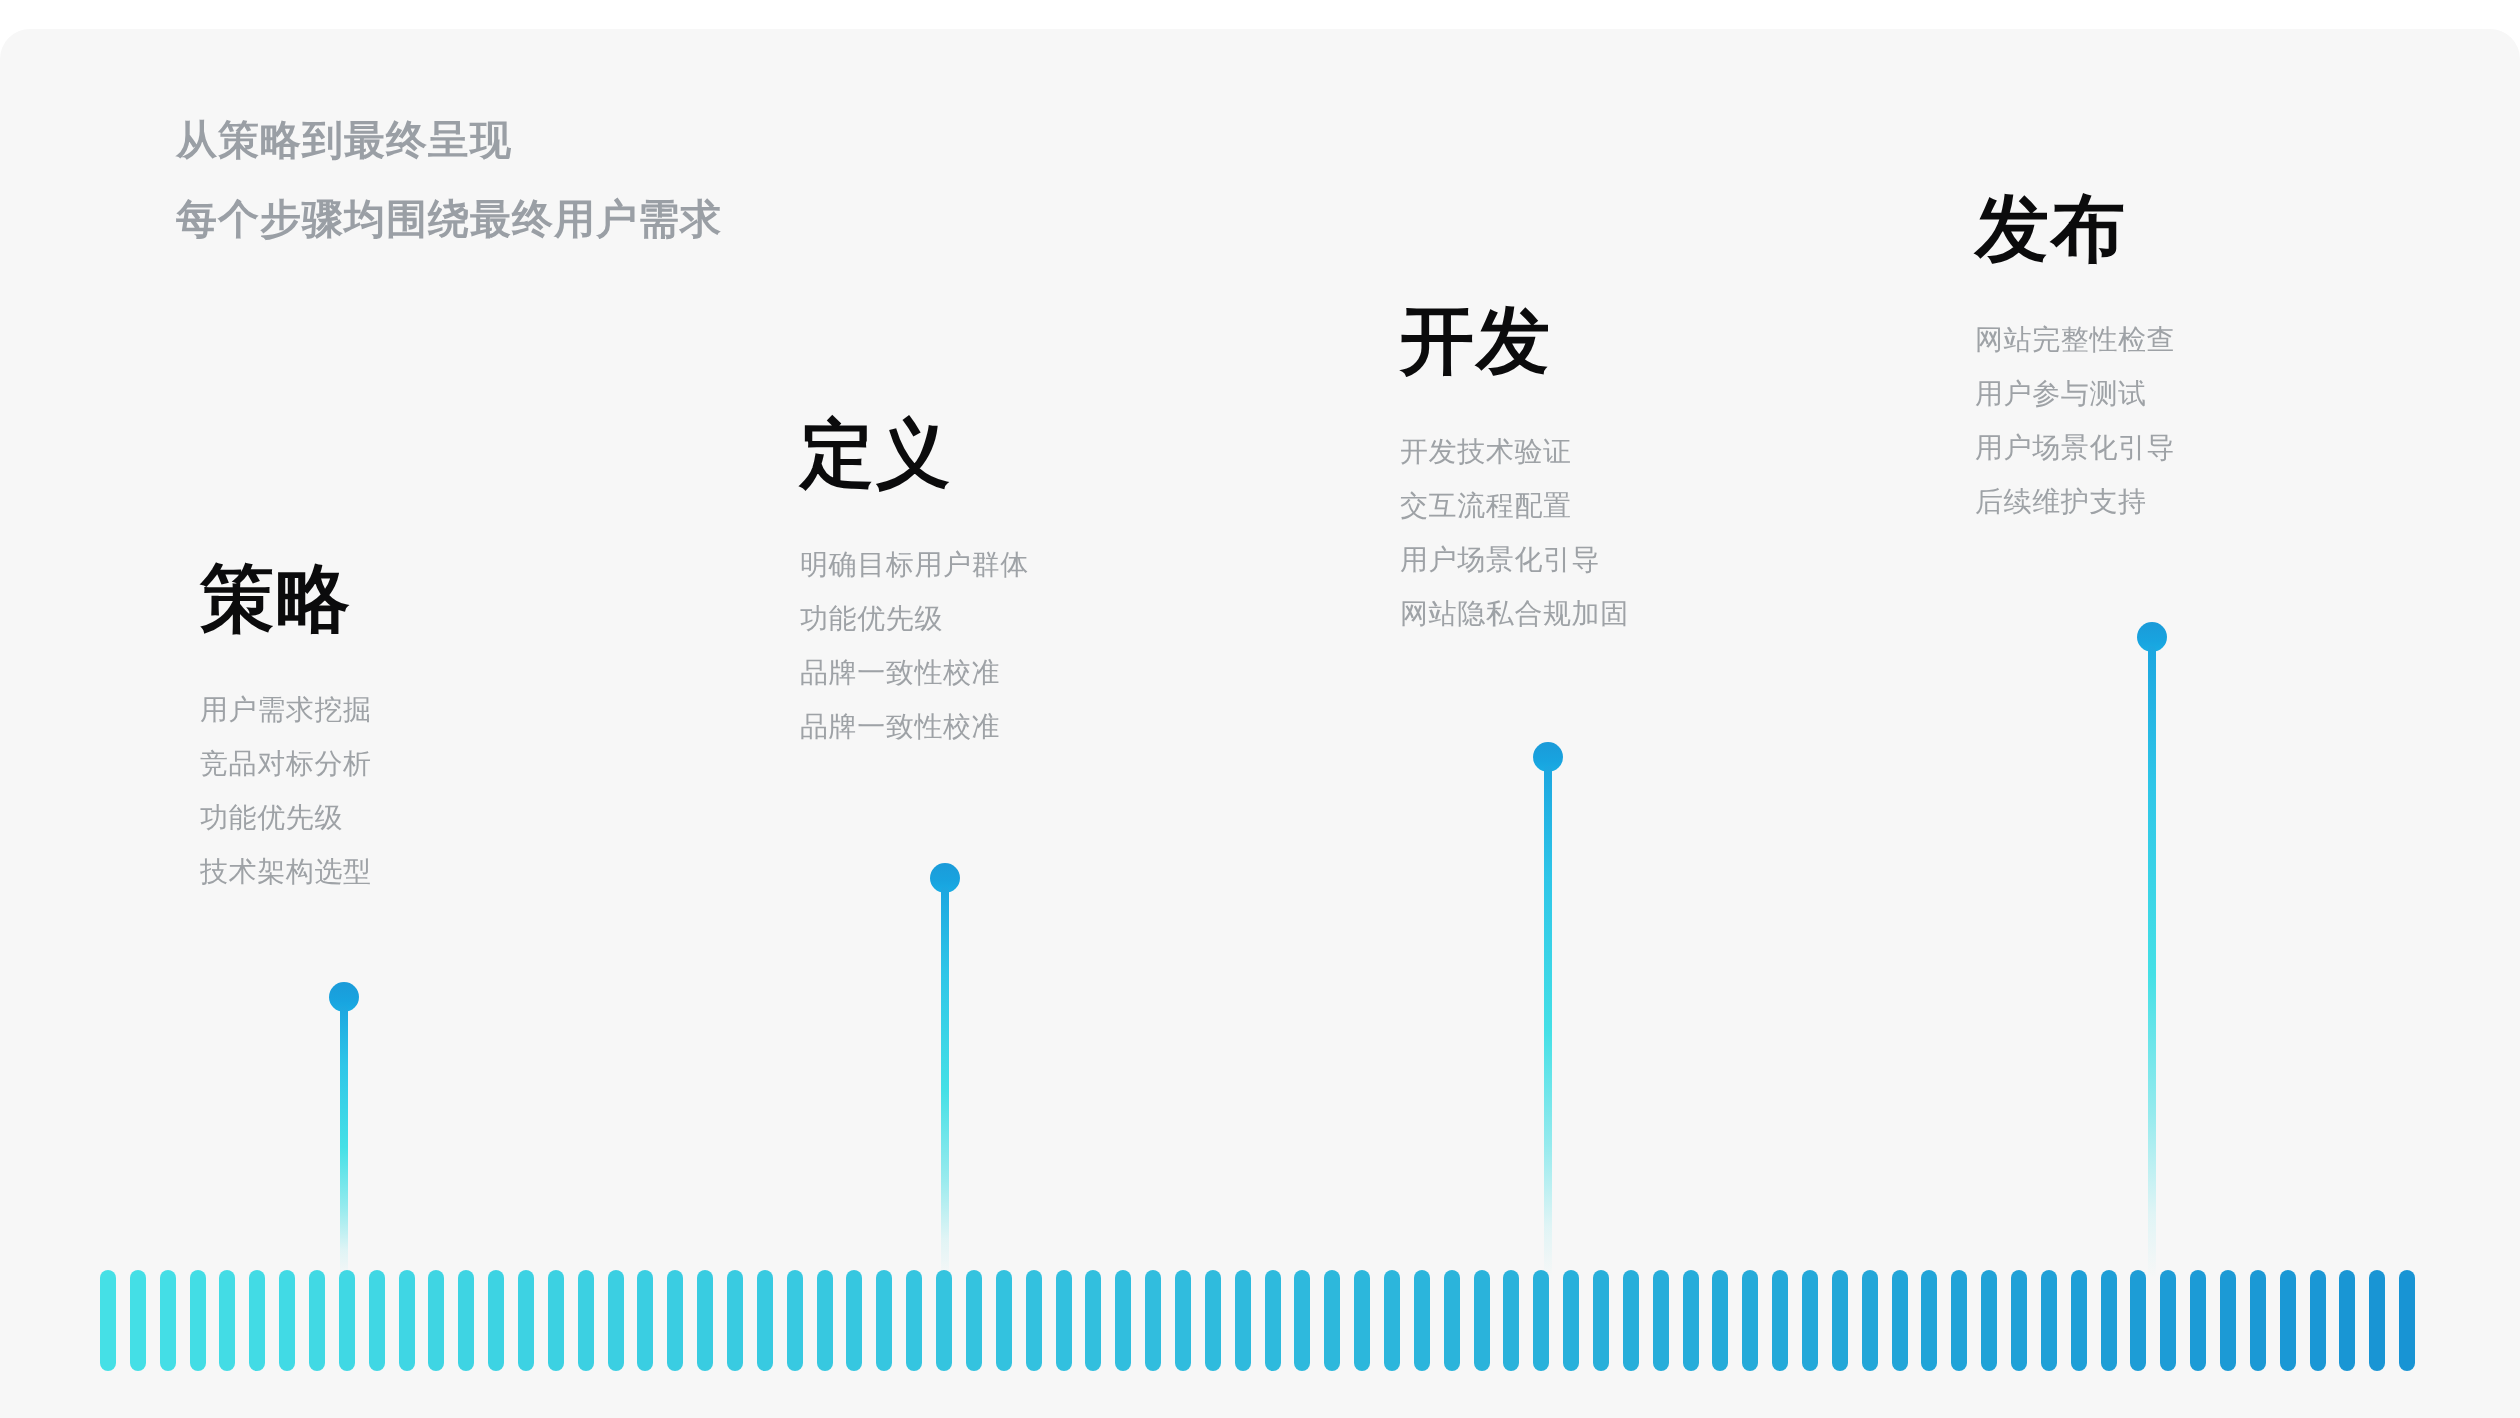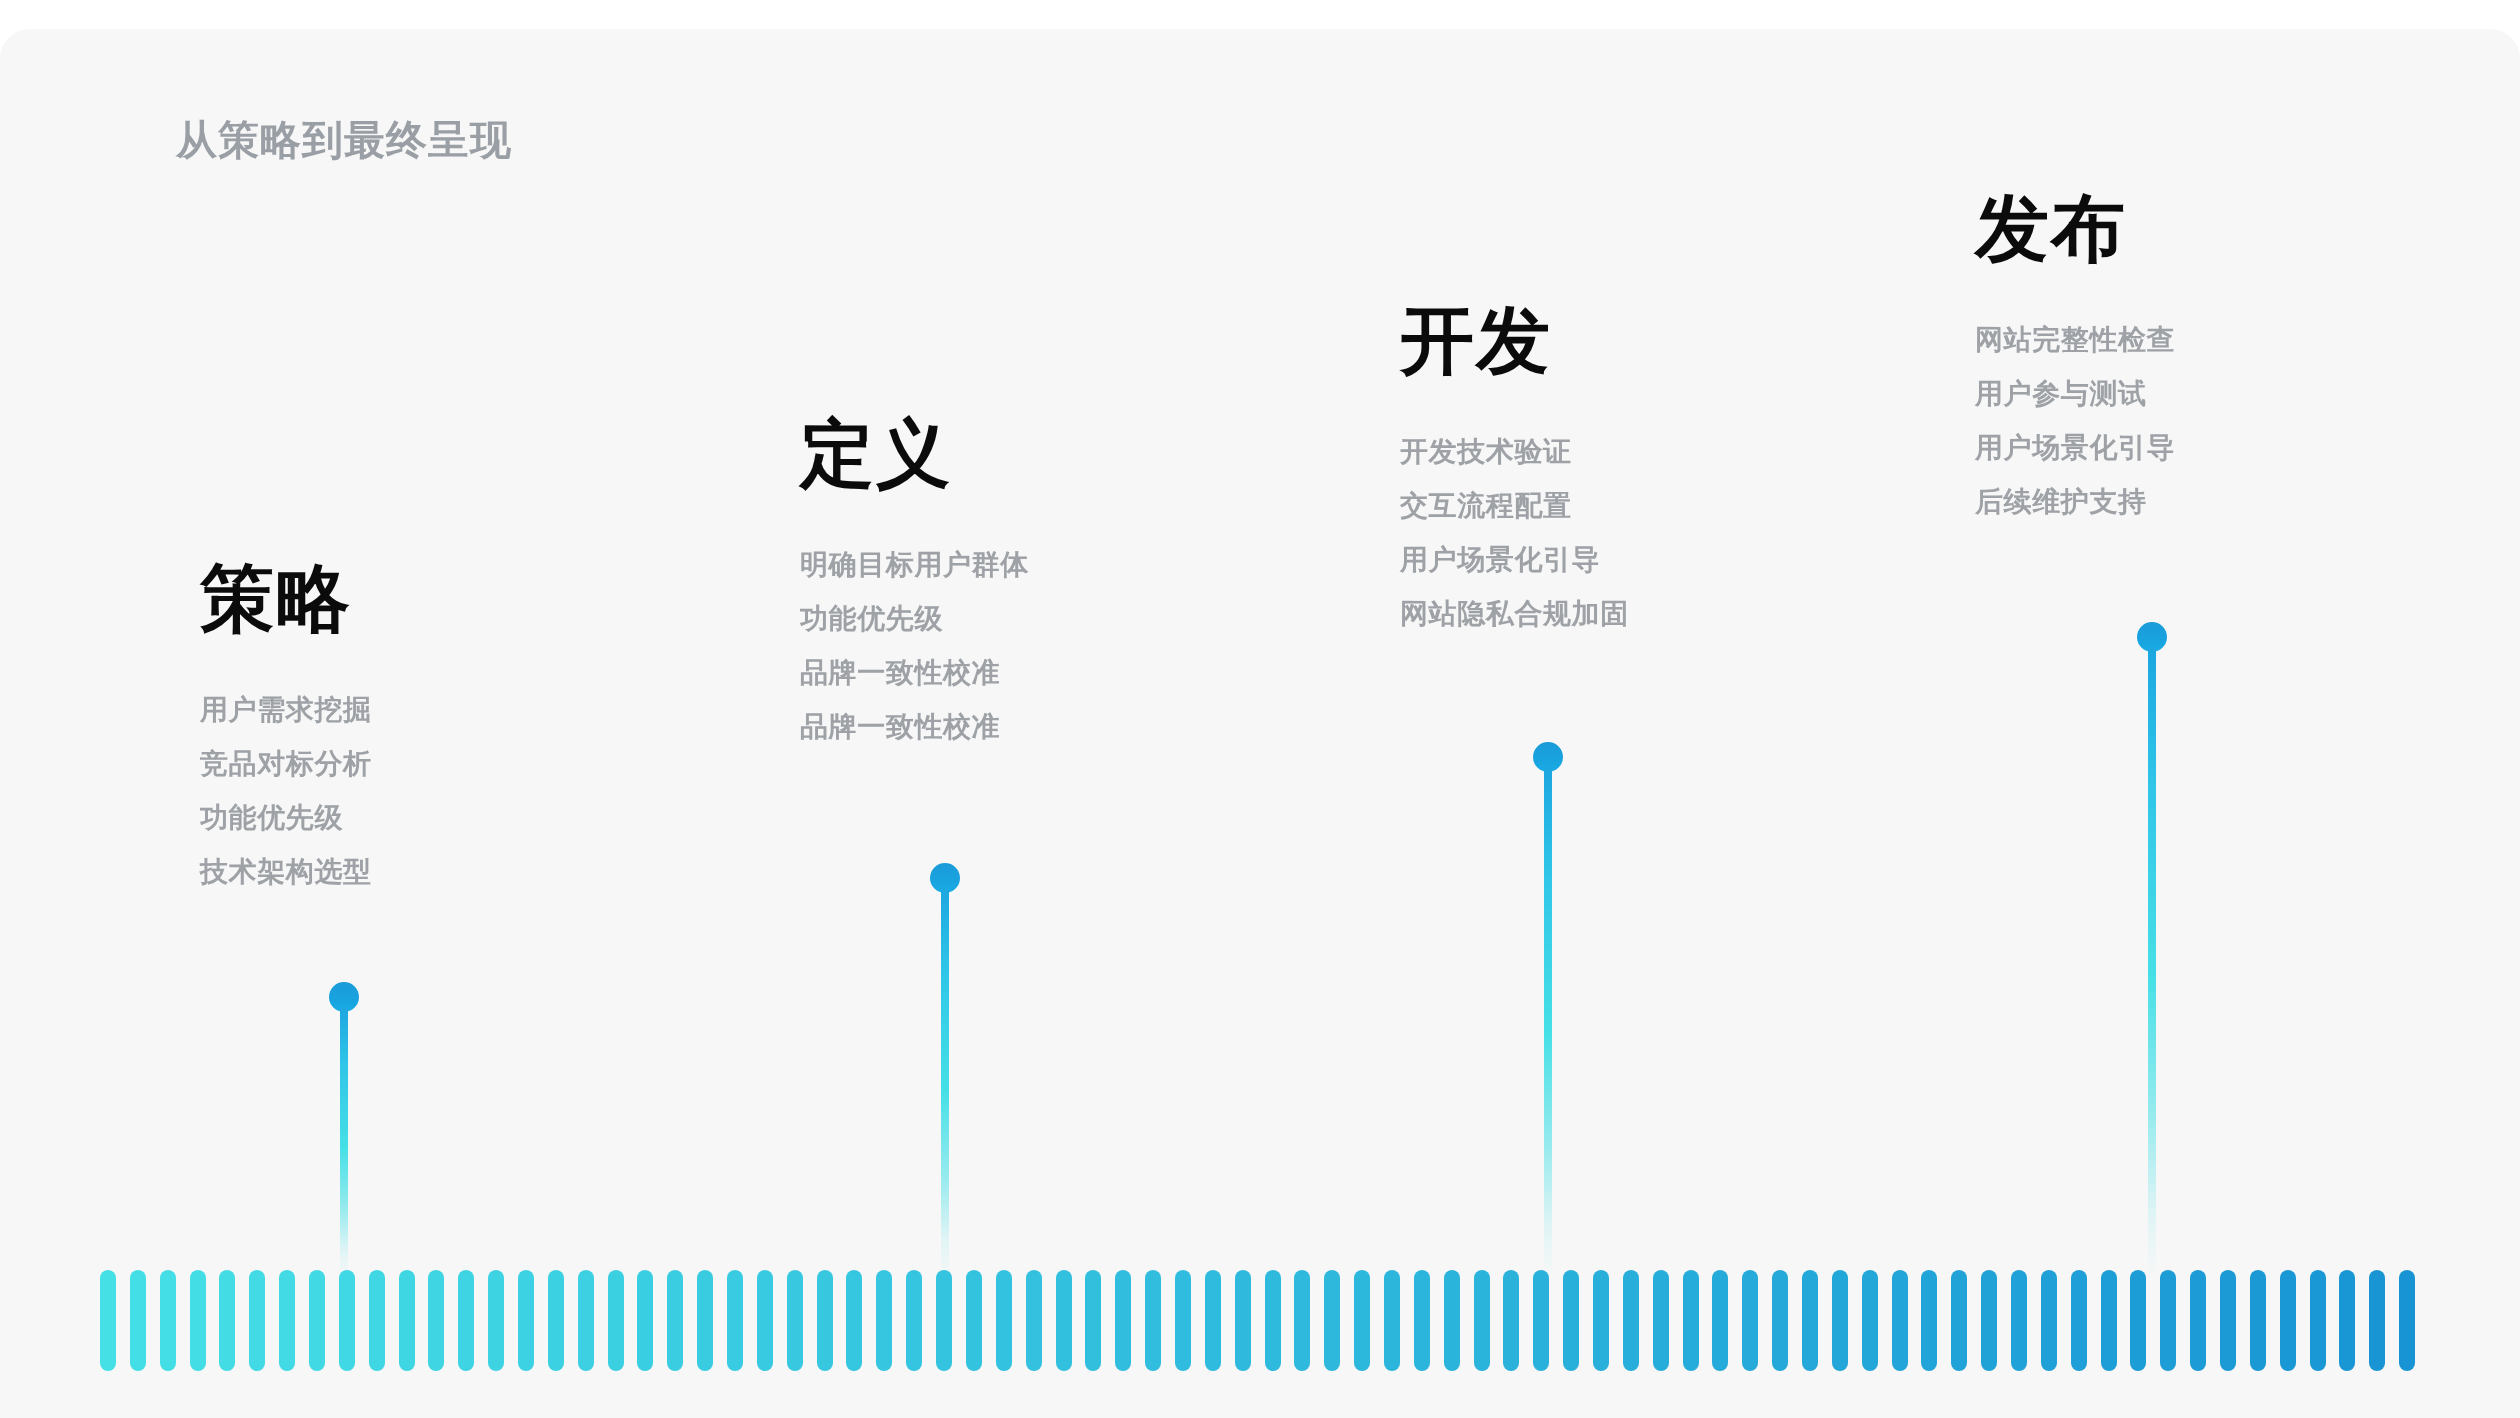--- a/index.html
+++ b/index.html
@@ -50,21 +50,20 @@
     line-height: 1.08;
     color: #0B0B0C;
     letter-spacing: 2px;
     margin: 0;
     white-space: nowrap;
   }
   .stage-list {
     margin: 0;
     padding: 0;
     list-style: none;
-    font-weight: bold;
   }
   .stage-list li {
     font-size: 28px;
     line-height: 54px;
     color: #9EA2A6;
     white-space: nowrap;
     letter-spacing: 0.6px;
   }
 
   
@@ -133,20 +132,21 @@
     flex: 0 0 16px;
   }
 </style>
 </head>
 <body>
 
 <div id="canvas">
 
   <div class="header">
     <div class="header-line">从策略到最终呈现</div>
+    <div class="header-line">每个步骤均围绕最终用户需求</div>
   </div>
 
   <div class="stage" id="stage-1">
     <div class="stage-title">策略</div>
     <ul class="stage-list">
       <li>用户需求挖掘</li>
       <li>竞品对标分析</li>
       <li>功能优先级</li>
       <li>技术架构选型</li>
     </ul>

